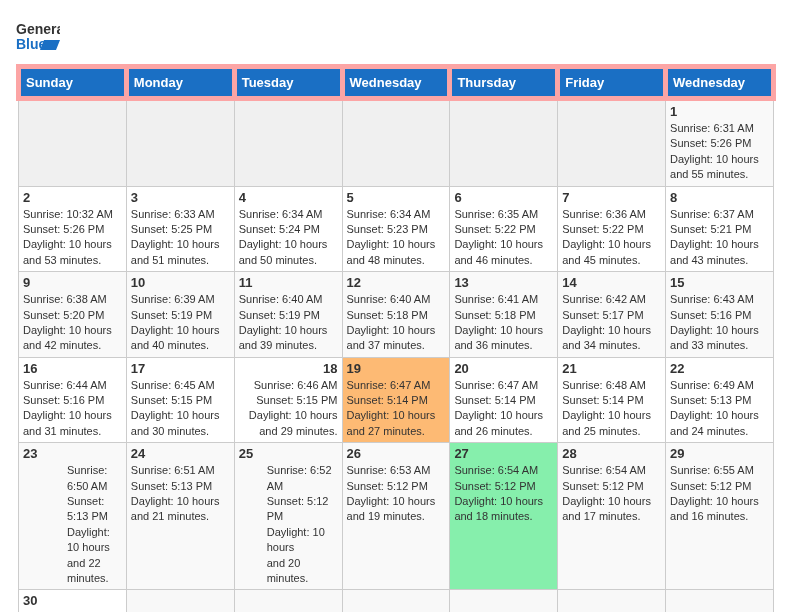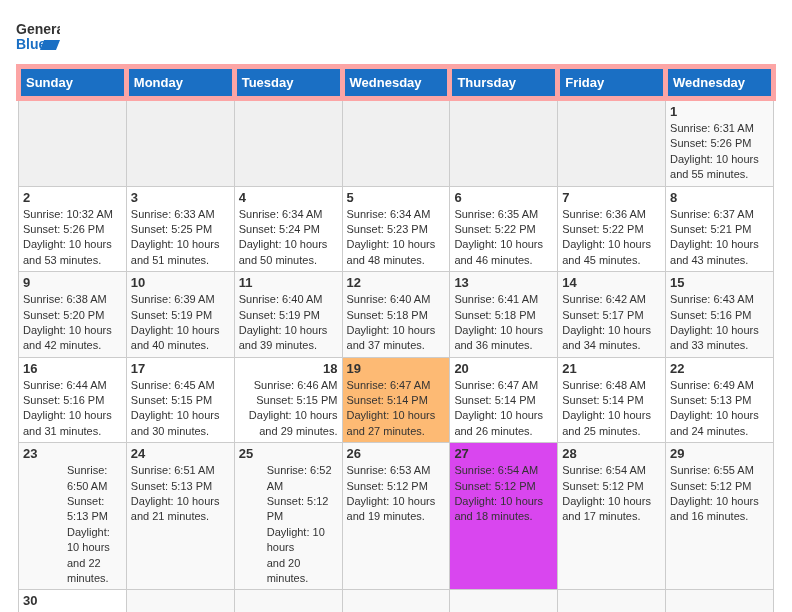--- a/index.html
+++ b/index.html
@@ -304,21 +304,21 @@
 Daylight: 10 hours
 and 20 minutes.</div>
         </td>
         <td style="background: rgb(249, 249, 249);">
           <span class="day-number">26</span>
           <div class="day-info" style="white-space: pre-line;">Sunrise: 6:53 AM
 Sunset: 5:12 PM
 Daylight: 10 hours
 and 19 minutes.</div>
         </td>
-        <td style="background: #d946ef; margin-left: 34px;">
+        <td style="background: #86efac; margin-left: 34px;">
           <span class="day-number">27</span>
           <div class="day-info" style="white-space: pre-line;">Sunrise: 6:54 AM
 Sunset: 5:12 PM
 Daylight: 10 hours
 and 18 minutes.</div>
         </td>
         <td style="background: rgb(249, 249, 249);">
           <span class="day-number">28</span>
           <div class="day-info" style="white-space: pre-line;">Sunrise: 6:54 AM
 Sunset: 5:12 PM

